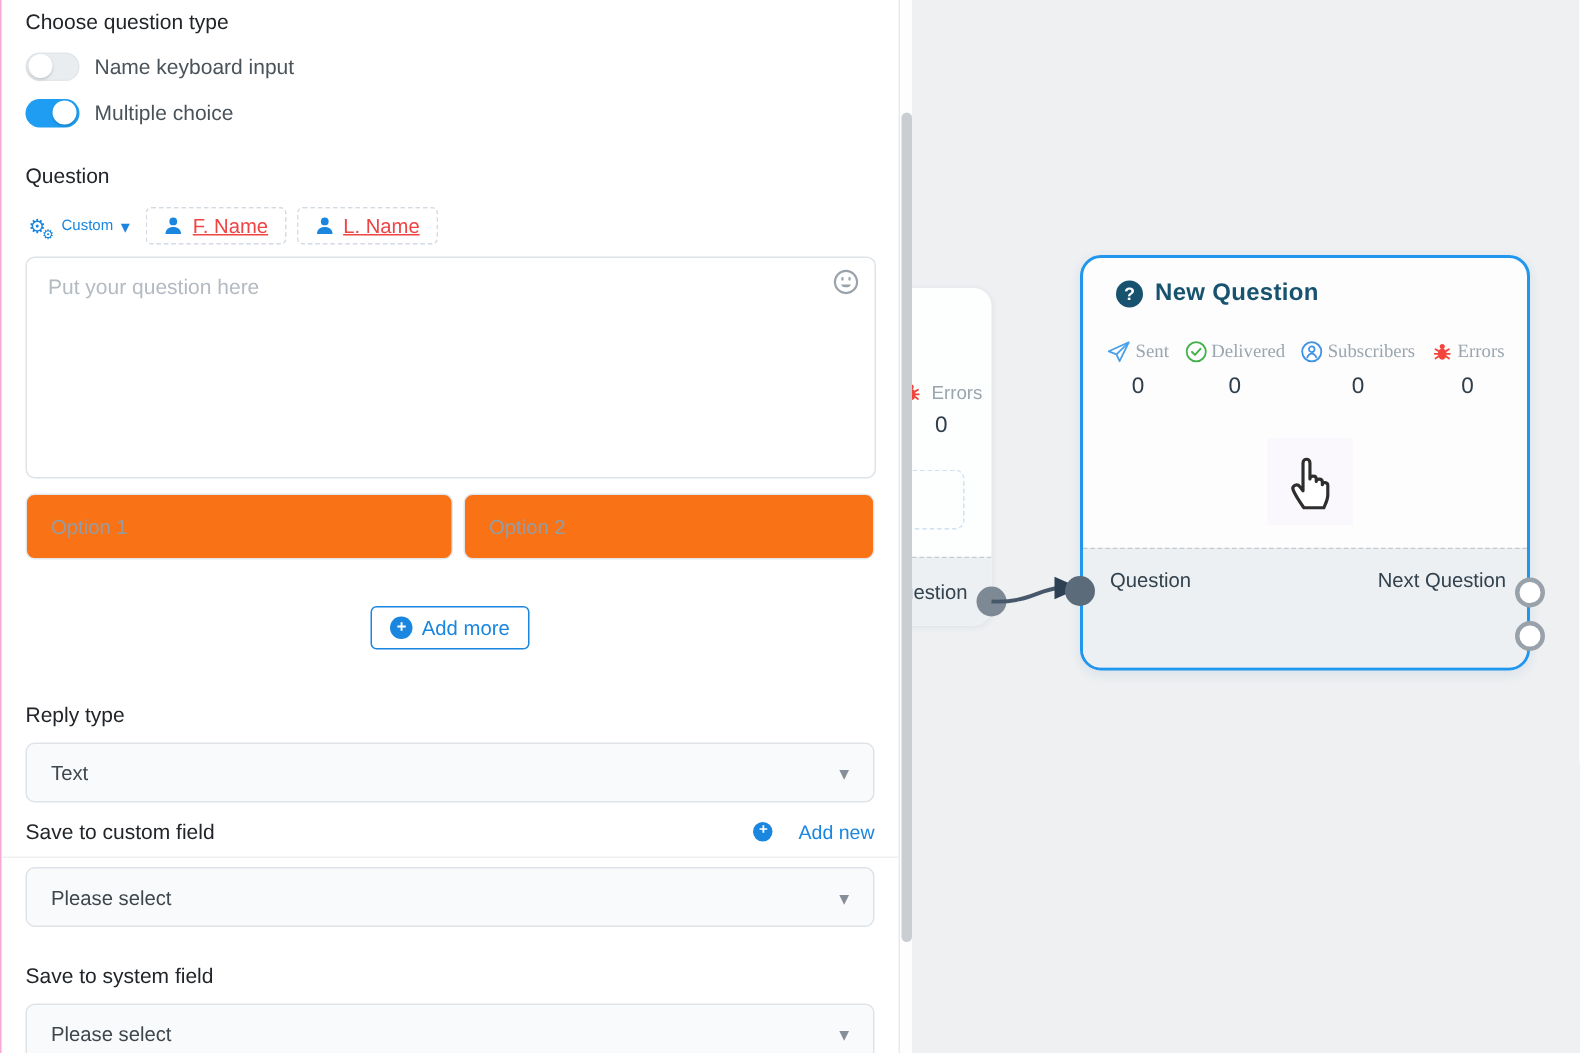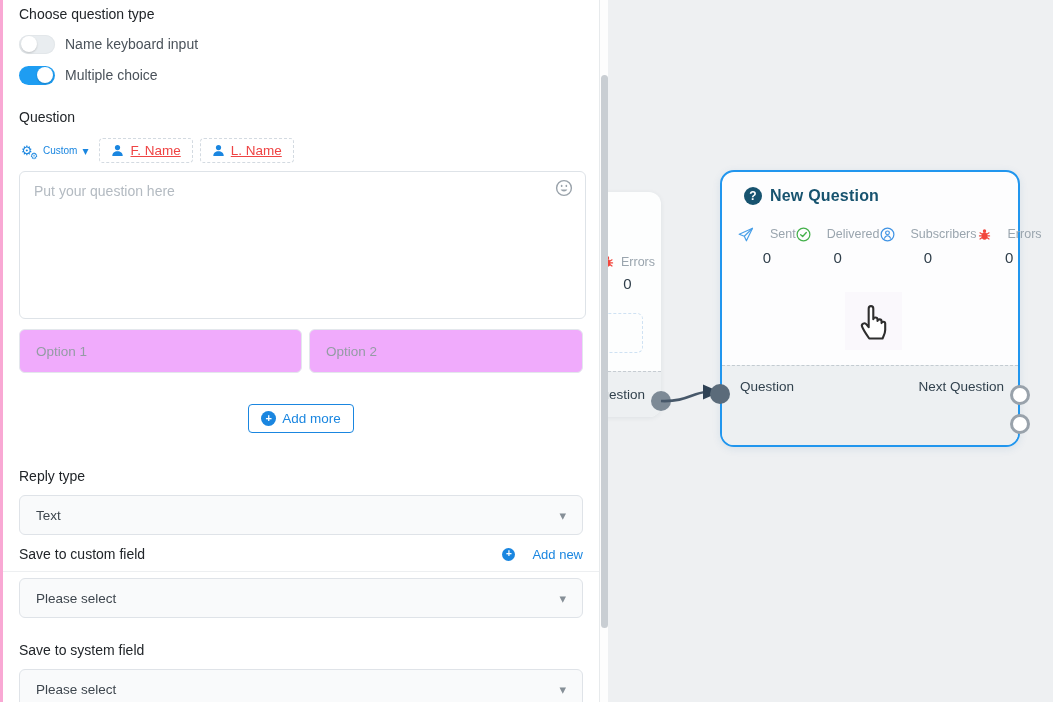--- a/index.html
+++ b/index.html
@@ -2,21 +2,21 @@
 <html><head>
 <meta charset="utf-8">
 <style>
   * { box-sizing: border-box; margin: 0; padding: 0; }
   html,body { width:1053px; height:702px; overflow:hidden; }
   body { font-family:"Liberation Sans", sans-serif; font-size:14px; background:#fff; color:#212529; }
   .app { display:flex; width:1053px; height:702px; position:relative; }
 
   
   .panel { width:600px; height:702px; background:#fff; border-right:1px solid #e7eaec;
-           border-left:3px solid #f9a8d4; padding:4px 16px 0 16px; overflow:hidden; }
+           border-left:1px solid #f9a8d4; padding:4px 16px 0 16px; overflow:hidden; }
   .sec-heading { font-size:14px; color:#212529; line-height:20px; }
   .toggles { margin-top:10px; }
   .toggle-row { display:flex; align-items:center; margin-bottom:11px; height:20px; }
   .switch { width:36px; height:19px; border-radius:10px; background:#e9edf0; position:relative;
             cursor:pointer; flex:0 0 auto; box-shadow: inset 0 0 0 1px #e3e7ea; }
   .switch .knob { position:absolute; top:1.5px; left:2px; width:16px; height:16px; border-radius:50%;
                   background:#fff; box-shadow:0 1px 2px rgba(0,0,0,.18); }
   .switch--on { background:#1e9df2; box-shadow:none; }
   .switch--on .knob { left:auto; right:2px; }
   .toggle-label { margin-left:10px; color:#4a525a; }
@@ -33,21 +33,21 @@
                 background:#fff; color:#ef4444; font-size:13.5px; padding:4px 11px; margin-left:7px; cursor:pointer;text-decoration:underline; }
   .person-icon { width:13px; height:13px; }
 
   .q-textarea-wrap { position:relative; margin-top:7px; }
   .q-textarea { width:567px; height:148px; border:1px solid #dee3e8; border-radius:6px; resize:none;
                 padding:11px 34px 11px 14px; font-family:"Liberation Sans",sans-serif; font-size:14px; color:#212529; }
   .q-textarea::placeholder { color:#b3bac1; }
   .emoji-btn { position:absolute; top:8px; right:10px; width:18px; height:18px; cursor:pointer; }
 
   .options-row { margin-top:7px; display:flex; gap:7px; }
-  .option-input { flex:1; height:44px; background:#f0abfc; border:1px solid #e3e7ec; border-radius:6px;
+  .option-input { flex:1; height:44px; background:#f97316; border:1px solid #e3e7ec; border-radius:6px;
                   padding:0 16px; font-family:"Liberation Sans",sans-serif; font-size:13.5px; color:#343a40; }
   .option-input::placeholder { color:#949ca4; }
   .option-input:last-child { flex:0 0 274px; }
 
   .addmore-row { margin-top:31px; display:flex; justify-content:center; }
   .addmore-btn { display:inline-flex; align-items:center; gap:6px; height:29px; padding:0 12px;
                  background:#fff; border:1px solid #1a86e0; border-radius:4px; color:#1a86e0;
                  font-size:13.5px; cursor:pointer; font-family:"Liberation Sans",sans-serif; }
   .plus-circle { width:15px; height:15px; border-radius:50%; background:#1a86e0; color:#fff;
                  display:inline-flex; align-items:center; justify-content:center; }
@@ -97,21 +97,21 @@
   
   .node { position:absolute; left:112px; top:170px; width:300px; height:277px; background:#fdfdfe;
           border:2px solid #2196ee; border-radius:14px; box-shadow:0 2px 8px rgba(30,100,160,.10); cursor:grab; }
   .node-header { display:flex; align-items:center; gap:8px; padding:15px 0 0 22px; }
   .q-badge { width:18px; height:18px; border-radius:50%; background:#17536f; color:#fff;
              display:inline-flex; align-items:center; justify-content:center; flex:0 0 auto; }
   .q-badge::before { content:"?"; font-size:12px; font-weight:bold; }
   .node-title { color:#17536f; font-size:16px; font-weight:bold; letter-spacing:.2px; }
   .stats-row { display:flex; justify-content:space-between; padding:0 15px 0 16px; margin-top:22px; }
   .stat { display:flex; flex-direction:column; align-items:center; }
-  .stat-head { display:flex; align-items:flex-start; gap:16px; color:#9aa5ae; font-size:12.5px; }
+  .stat-head { display:flex; align-items:flex-end; gap:3px; color:#9aa5ae; font-size:12.5px;font-family:Liberation Serif, serif; }
   .stat-val { margin-top:7px; color:#2f3e4a; font-size:15px; }
   .cursor-spot { position:absolute; left:123px; top:120px; width:57px; height:58px; background:#faf8fc;
                  display:flex; align-items:center; justify-content:center; }
   .node-footer { position:absolute; left:0; right:0; bottom:0; height:80px; background:#edf0f2;
                  border-top:1px dashed #c3cbd1; border-radius:0 0 12px 12px; padding-top:13px; }
   .foot-row1 { display:flex; align-items:center; justify-content:space-between; padding:0 14px 0 18px;
                color:#32424e; font-size:13.5px; }
   .foot-row2 { display:flex; justify-content:flex-end; padding:8px 14px 0 0; color:#32424e; font-size:13.5px; }
   .port { position:absolute; width:20px; height:20px; border-radius:50%; cursor:crosshair; }
   .port-in { left:-12px; top:212px; background:#5b6b7a; }

